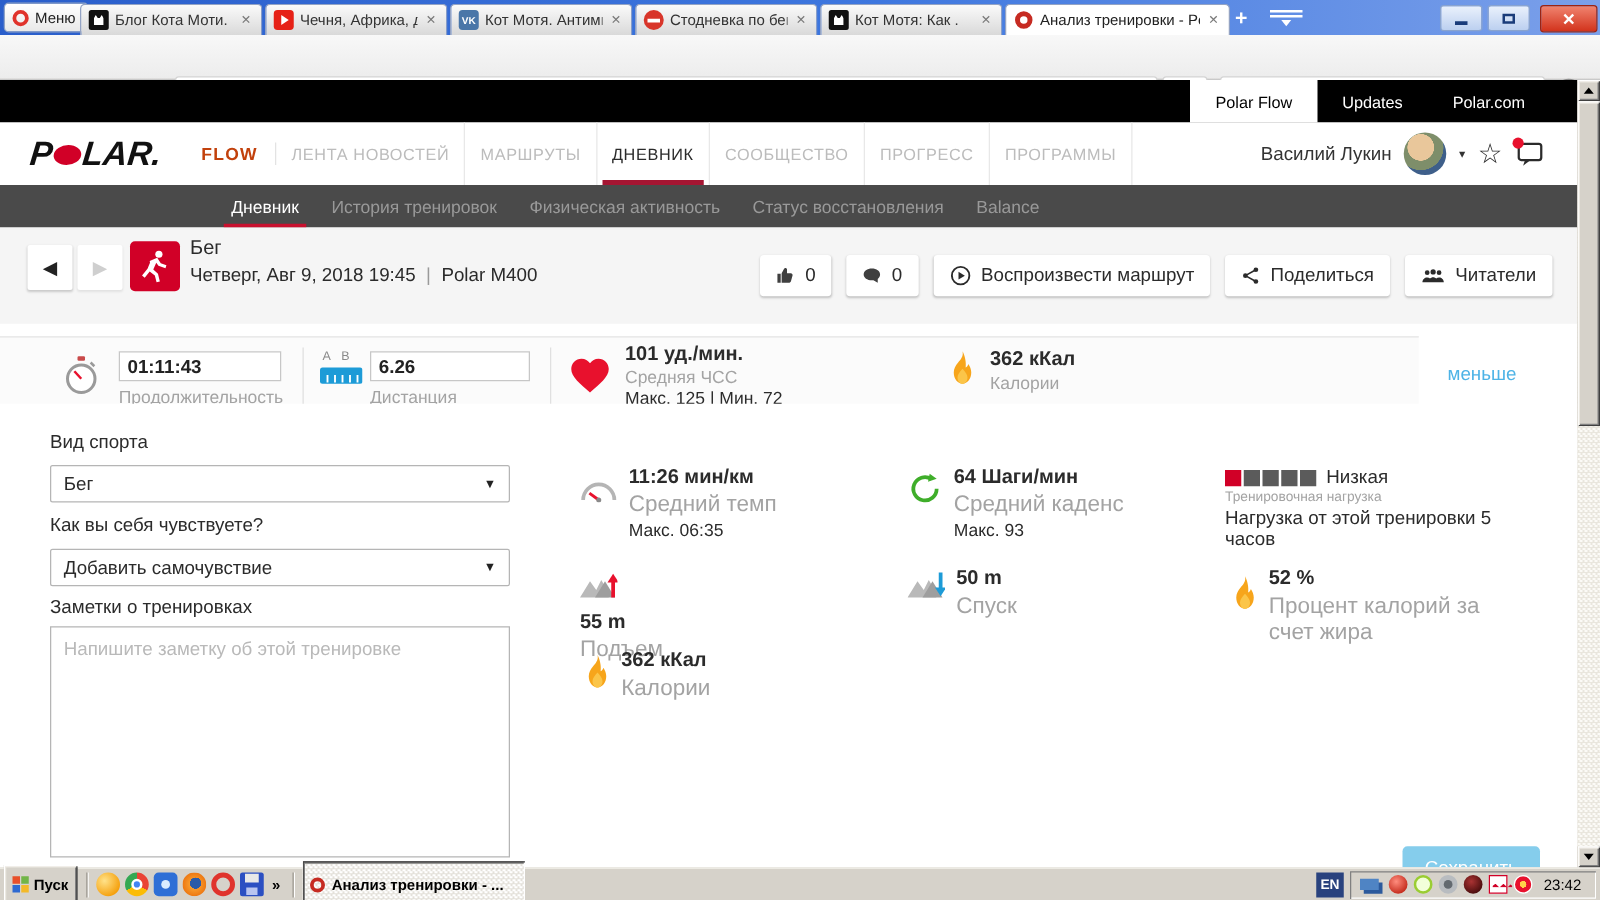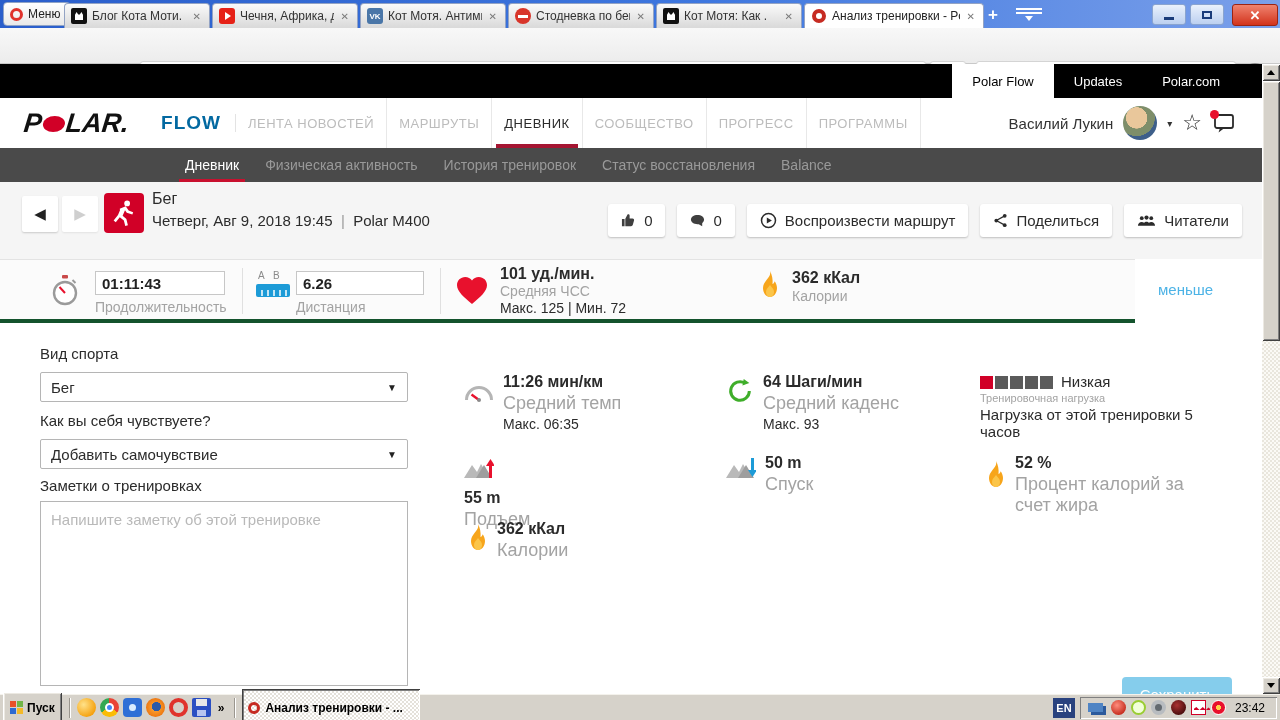--- a/index.html
+++ b/index.html
@@ -70,21 +70,21 @@
 
   .polar-topbar { left:0; top:0; width:1262px; height:34px; background:#000; display:flex; justify-content:flex-end;
     align-items:stretch; padding-right:22px; }
   .ptb-link { color:#fff; font-size:13px; display:flex; align-items:center; padding:0 20px; }
   .ptb-link.active { background:#fff; color:#000; }
 
   .mainheader { left:0; top:34px; width:1262px; height:50px; background:#fff; display:flex; align-items:center; }
   .logo { margin-left:24px; font-size:27px; font-weight:800; font-style:italic; color:#111; letter-spacing:0;
     display:flex; align-items:center; transform:skewX(-6deg); }
   .logo-o { width:22px; height:16px; background:#d10027; border-radius:50%; margin:0 1px; display:inline-block; }
-  .nav-flow { margin-left:14px; padding-right:14px; font-size:19px; font-weight:bold; color:#0369a1; letter-spacing:1px;
+  .nav-flow { margin-left:14px; padding-right:14px; font-size:14px; font-weight:bold; color:#c2410c; letter-spacing:1px;
     border-right:1px solid #e3e3e3; height:18px; line-height:18px;padding-left:18px; }
   .nav-item { position:relative; height:50px; display:flex; align-items:center; font-size:13px; letter-spacing:.5px;
     color:#bcbcbc; padding:0 12px; border-right:1px solid #e8e8e8; }
   .nav-item:last-of-type { border-right:none; }
   .nav-item.active { color:#2b2b2b; }
   .nav-item.active::after { content:""; position:absolute; left:4px; right:4px; bottom:0; height:4px; background:#a51532; }
   .userarea { margin-left:auto; display:flex; align-items:center; gap:10px; padding-right:26px; }
   .username { font-size:15px; color:#333; }
   .avatar { width:34px; height:34px; border-radius:50%;
     background:radial-gradient(circle at 40% 35%,#e9c79b 0 35%,#7e8e6a 36% 60%,#3e5f8a 61%); }
@@ -104,21 +104,21 @@
     display:flex; align-items:center; justify-content:center; font-size:15px; color:#222; }
   .navsq.dim { color:#cfcfcf; box-shadow:0 1px 2px rgba(0,0,0,.08); }
   .runicon { left:104px; top:11px; width:40px; height:40px; background:#d10027; border-radius:4px;
     display:flex; align-items:center; justify-content:center; }
   .sess-title { left:152px; top:8px; font-size:16px; color:#2b2b2b; }
   .sess-date { left:152px; top:30px; font-size:15px; color:#2b2b2b; }
   .sess-btns { position:absolute; right:20px; top:22px; display:flex; gap:12px; }
   .wbtn { height:33px; background:#fff; border-radius:3px; box-shadow:0 1px 2px rgba(0,0,0,.22);
     display:flex; align-items:center; gap:8px; padding:0 13px; font-size:15px; color:#2b2b2b; }
 
-  .band2 { left:0; top:195px; width:1135px; height:64px; background:#fbfbfb;
+  .band2 { left:0; top:205px; width:1135px; height:64px; background:#fbfbfb;
     border-top:1px solid #e3e3e3; border-bottom:4px solid #14532d; }
   .vsep { top:8px; width:1px; height:46px; background:#e0e0e0; }
   .sum-input { height:24px; width:130px; border:1px solid #c7c7c7; background:#fff; font-weight:bold; font-size:15px;
     color:#222; padding:0 6px; font-family:"Liberation Sans",sans-serif; }
   .sum-label { font-size:14px; color:#a3a3a3; }
   .bigval { font-size:16px; font-weight:bold; color:#2b2b2b; }
   .benefit-btn { left:950px; top:16px; width:166px; height:29px; background:#fff; border:1px solid #c9c9c9; border-radius:3px;
     font-size:15px; color:#2b2b2b; display:flex; align-items:center; justify-content:center; }
   .lesslink { left:1158px; top:21px; font-size:15px; color:#4db3e6; }
 
@@ -310,22 +310,22 @@
             <rect x="3" y="3" width="18" height="13" rx="2" fill="none" stroke="#2b2b2b" stroke-width="1.8"></rect>
             <path d="M8 16l-1.5 4.5L12.5 16z" fill="#2b2b2b"></path>
           </svg>
           <span class="reddot"></span>
         </span>
       </div>
     </div>
 
     <div class="subnav abs">
       <div class="sub-item active">Дневник</div>
+      <div class="sub-item">История тренировок</div>
       <div class="sub-item">Физическая активность</div>
-      <div class="sub-item">История тренировок</div>
       <div class="sub-item">Статус восстановления</div>
       <div class="sub-item">Balance</div>
     </div>
 
     <div class="band1 abs">
       <div class="navsq abs" style="left:22px;">◀</div>
       <div class="navsq dim abs" style="left:62px;">▶</div>
       <div class="runicon abs">
         <svg width="30" height="30" viewBox="0 0 24 24">
           <circle cx="14.5" cy="4.3" r="2.3" fill="#fff"></circle>

